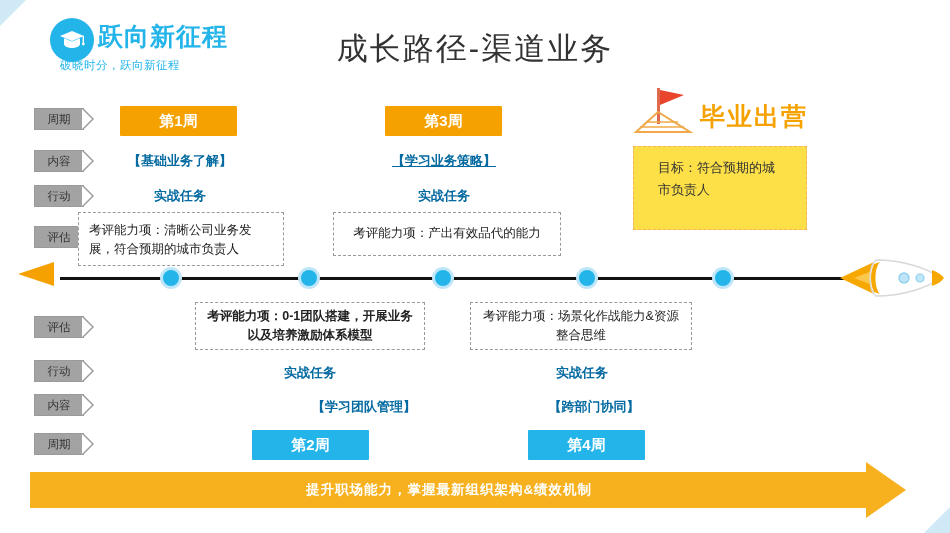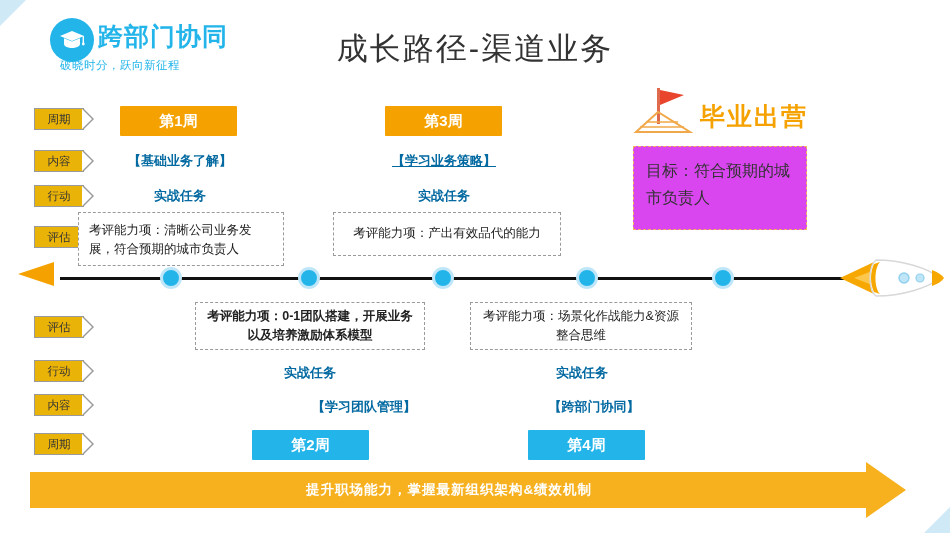--- a/index.html
+++ b/index.html
@@ -24,21 +24,21 @@
   .logo-text{position:absolute;left:48px;top:2px;font-size:25px;font-weight:bold;
     color:#23b5ea;letter-spacing:1px;white-space:nowrap;}
   .logo-sub{position:absolute;left:10px;top:40px;font-size:11.5px;color:#23b5ea;
     letter-spacing:0.5px;white-space:nowrap;}
 
   
   .title{position:absolute;left:0;top:28px;width:950px;text-align:center;
     font-size:31px;color:#333;letter-spacing:2px;}
 
   
-  .tag{position:absolute;height:22px;width:50px;background:#eab308;
+  .tag{position:absolute;height:22px;width:50px;background:#a3a3a3;
     border:1px solid #9a9a9a;box-sizing:border-box;
     font-size:11.5px;color:#333;display:flex;align-items:center;justify-content:center;}
   .tag:after{content:"";position:absolute;right:-11px;top:-1px;width:0;height:0;
     border-top:11px solid transparent;border-bottom:11px solid transparent;
     border-left:11px solid #9a9a9a;}
   .tag:before{content:"";position:absolute;right:-9px;top:0px;width:0;height:0;
     border-top:10px solid transparent;border-bottom:10px solid transparent;
     border-left:10px solid #fff;z-index:2;}
   .tag span{position:relative;z-index:3;}
 
@@ -50,22 +50,22 @@
 
   
   .ctext{position:absolute;text-align:center;font-size:13px;font-weight:bold;color:#0369a1;}
 
   
   .dbox{position:absolute;border:1px dashed #9a9a9a;box-sizing:border-box;
     font-size:12.5px;line-height:1.55;color:#222;padding:8px 10px;background:#fff;}
   .dbox.center{text-align:center;}
 
   
-  .goalbox{position:absolute;border:1px dashed #f2b45a;background:#d946ef;
-    box-sizing:border-box;font-size:16px;line-height:1.7;color:#333;padding:10px 12px;}
+  .goalbox{position:absolute;border:1px dashed #f2b45a;background:#fde047;
+    box-sizing:border-box;font-size:13px;line-height:1.7;color:#333;padding:10px 24px;}
 
   
   .tl-line{position:absolute;left:60px;top:277px;width:790px;height:3px;background:#111;}
   .tl-left-arrow{position:absolute;left:18px;top:262px;width:0;height:0;
     border-top:12px solid transparent;border-bottom:12px solid transparent;
     border-right:36px solid #f5a201;}
   .node{position:absolute;width:16px;height:16px;border-radius:50%;
     background:#23b5ea;border:3px solid #bfe6f8;box-sizing:content-box;top:267px;}
 
   
@@ -96,21 +96,21 @@
 
   <div class="logo">
     <div class="logo-badge">
       <svg width="30" height="30" viewBox="0 0 30 30">
         <path d="M15 6 L27 11 L15 16 L3 11 Z" fill="#ffffff"></path>
         <path d="M7 13.2 V19 C7 21.4 11 23 15 23 C19 23 23 21.4 23 19 V13.2 L15 16.6 Z" fill="#ffffff"></path>
         <rect x="25.6" y="11" width="1.4" height="7" fill="#ffffff"></rect>
         <circle cx="26.3" cy="19" r="1.4" fill="#ffffff"></circle>
       </svg>
     </div>
-    <div class="logo-text">跨部门协同</div>
+    <div class="logo-text">跃向新征程</div>
     <div class="logo-sub">破晓时分，跃向新征程</div>
   </div>
 
   <div class="title">成长路径-渠道业务</div>
 
   <div class="tag" style="left:34px;top:108px;">
     <span>周期</span>
     </div>
   <div class="tag" style="left:34px;top:150px;">
     <span>内容</span>

